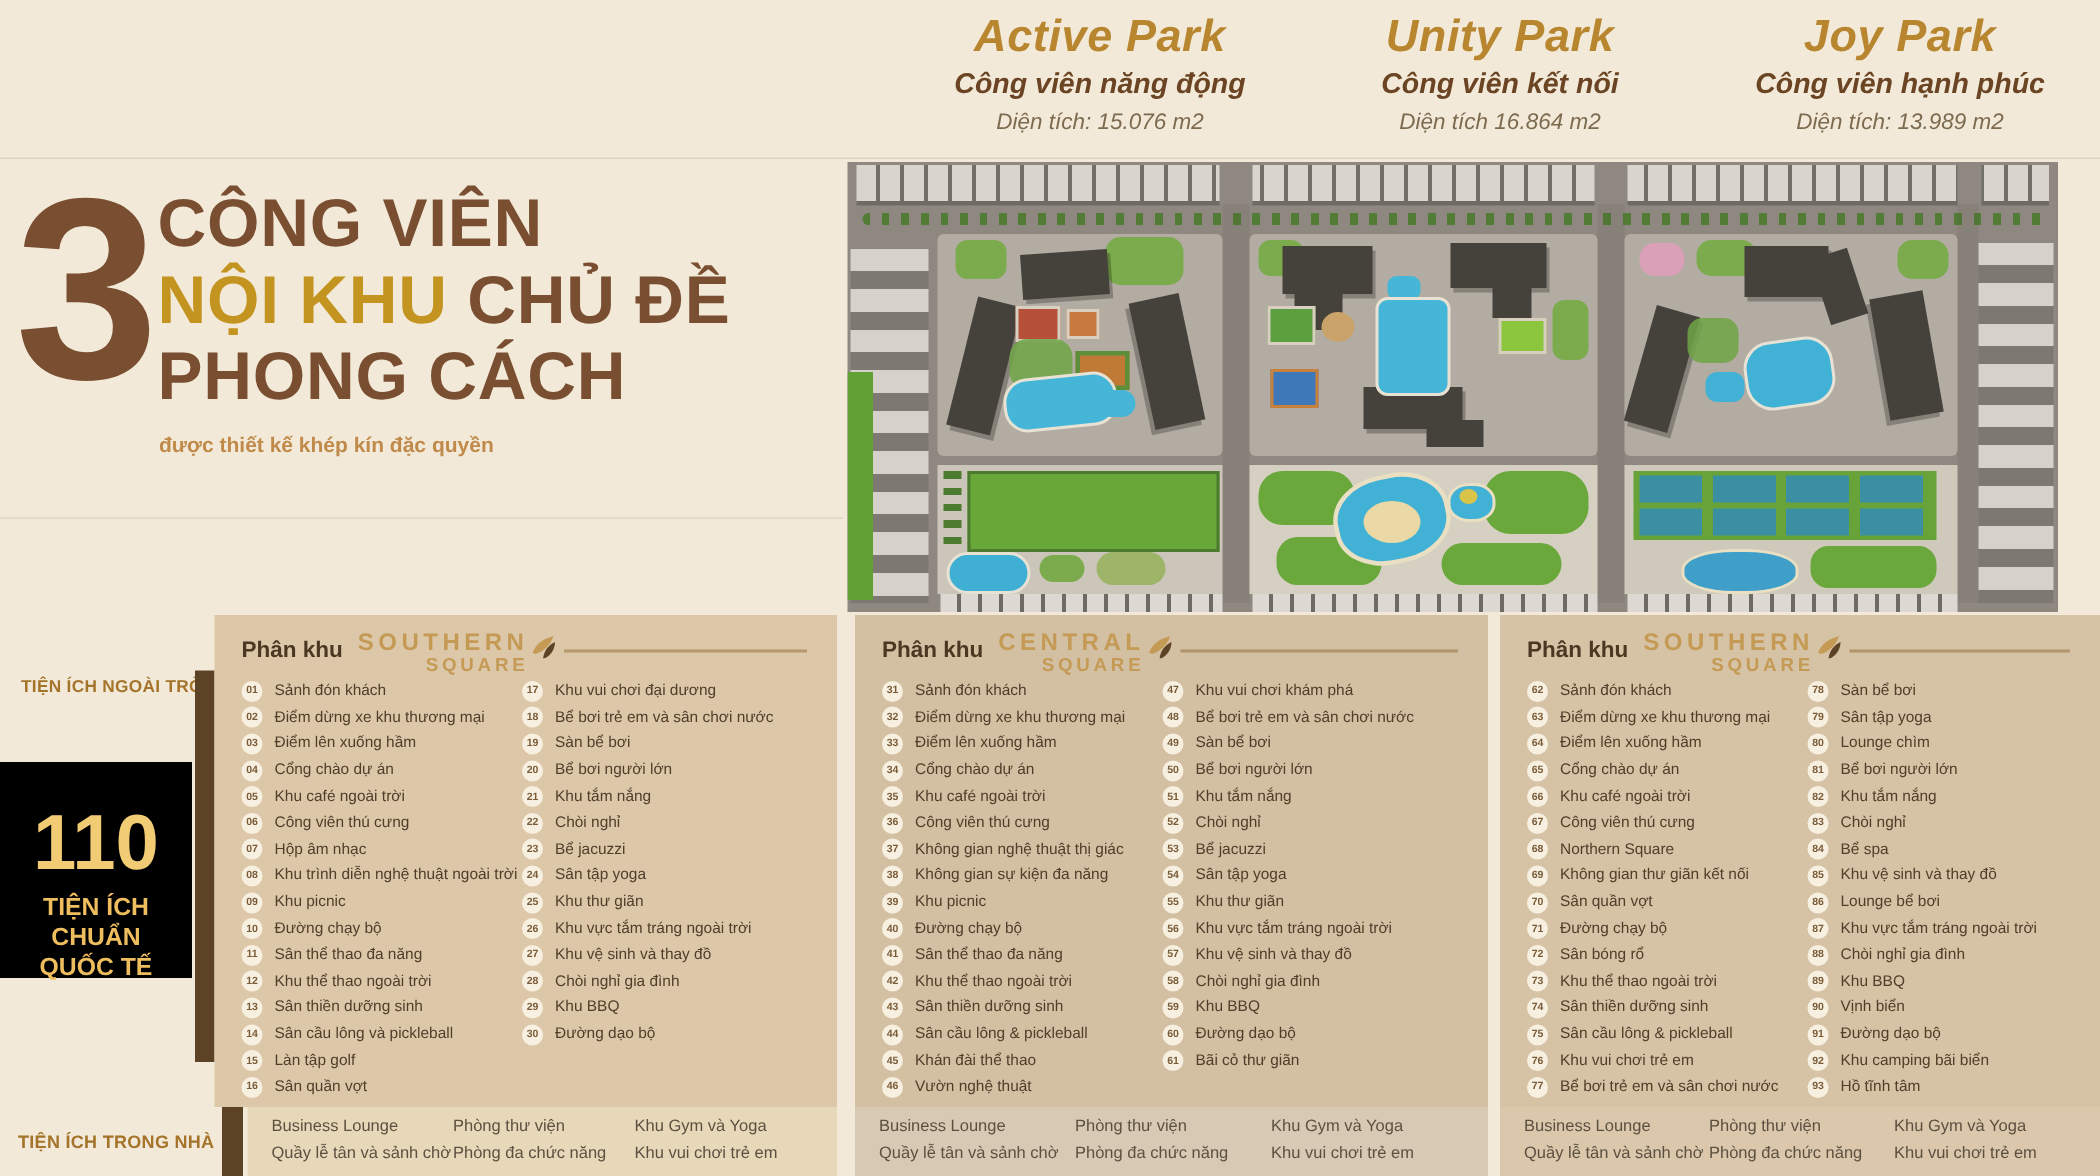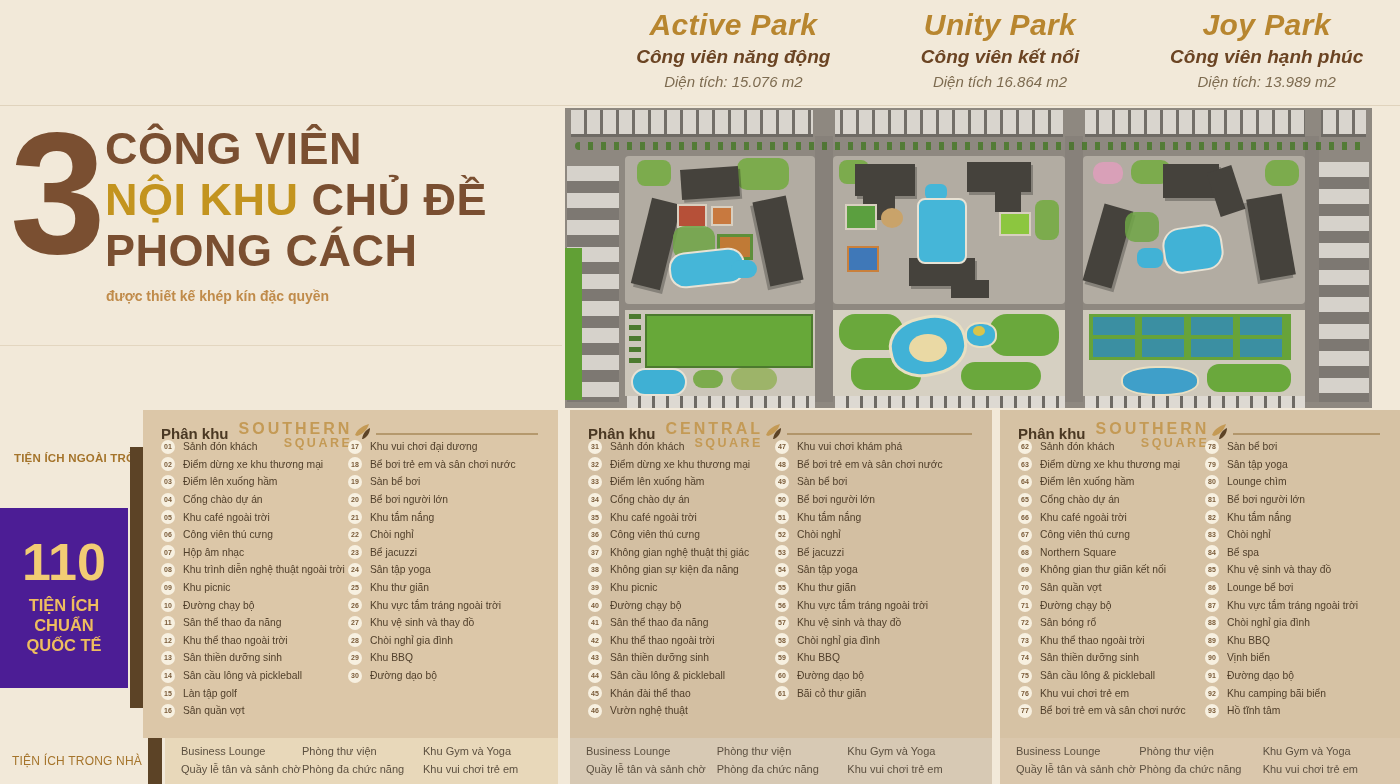--- a/index.html
+++ b/index.html
@@ -16,37 +16,37 @@
   
   .hero-num{position:absolute;left:10px;top:112px;font-size:172px;line-height:.95;font-weight:800;color:#7a4f31;}
   .hero-t{position:absolute;left:105px;top:124px;font-size:45px;line-height:1.13;font-weight:800;color:#7a4f31;letter-spacing:.5px;}
   .hero-t .accent{color:#c3941f;}
   .hero-sub{position:absolute;left:106px;top:287px;font-size:14px;line-height:1.33;font-weight:700;color:#c08b4a;}
   
   .map{position:absolute;left:565px;top:108px;width:807px;height:300px;background:#8e8880;overflow:hidden;}
   .map .m{position:absolute;}
   
   .out-label{position:absolute;left:14px;top:452px;font-size:11.5px;font-weight:800;color:#a5742b;white-space:nowrap;letter-spacing:.2px;}
-  .in-label{position:absolute;left:12px;top:754px;font-size:12px;font-weight:400;color:#a5742b;white-space:nowrap;letter-spacing:.2px;}
-  .count-box{position:absolute;left:0;top:508px;width:128px;height:180px;background:#4c1d95;text-align:center;}
+  .in-label{position:absolute;left:12px;top:754px;font-size:12px;font-weight:700;color:#a5742b;white-space:nowrap;letter-spacing:.2px;}
+  .count-box{position:absolute;left:0;top:508px;width:128px;height:144px;background:#000000;text-align:center;}
   .count-num{font-size:52px;font-weight:800;color:#f2cc74;margin-top:28px;line-height:1;}
   .count-cap{font-size:16.5px;font-weight:800;color:#eebd5e;line-height:1.2;margin-top:8px;white-space:pre-line;}
   .bar{position:absolute;background:#5c4326;}
   .bar-up{left:130px;top:447px;width:13px;height:261px;}
   .bar-low{left:148px;top:738px;width:14px;height:46px;}
   
   .panel{position:absolute;top:410px;height:328px;}
   .ph{display:flex;align-items:flex-start;padding:10px 16px 0 18px;}
   .pk{font-size:15px;font-weight:800;color:#4a3823;margin-top:5px;white-space:nowrap;}
   .logo{position:relative;display:flex;flex-direction:column;align-items:flex-end;margin-left:10px;color:#c49a55;font-weight:800;}
   .l1{font-size:16px;letter-spacing:3px;white-space:nowrap;}
   .l2{font-size:12.5px;letter-spacing:2.5px;margin-top:-2px;}
   .leaf{position:absolute;right:-19px;top:4px;}
   .rule{flex:1;height:2px;background:rgba(150,115,60,.55);margin:13px 4px 0 24px;}
-  .cols{position:absolute;left:18px;top:28px;right:0;display:flex;}
+  .cols{position:absolute;left:18px;top:42px;right:0;display:flex;}
   .col{width:187px;flex:none;}
   .col2{flex:1;}
   .it{display:flex;align-items:center;height:17.6px;}
   .num{width:14px;height:14px;border-radius:50%;background:#f7f0e0;color:#7a5b38;font-size:7px;font-weight:700;
        display:flex;align-items:center;justify-content:center;flex:none;}
   .tx{margin-left:8px;font-size:10.3px;font-weight:500;color:#4f3e2a;white-space:nowrap;}
   
   .ig{position:absolute;top:738px;height:46px;display:flex;align-items:center;box-sizing:border-box;padding:0 14px 0 16px;}
   .ic{flex:1;}
   .ic div{font-size:11px;color:#5c5040;line-height:1.6;white-space:nowrap;}

